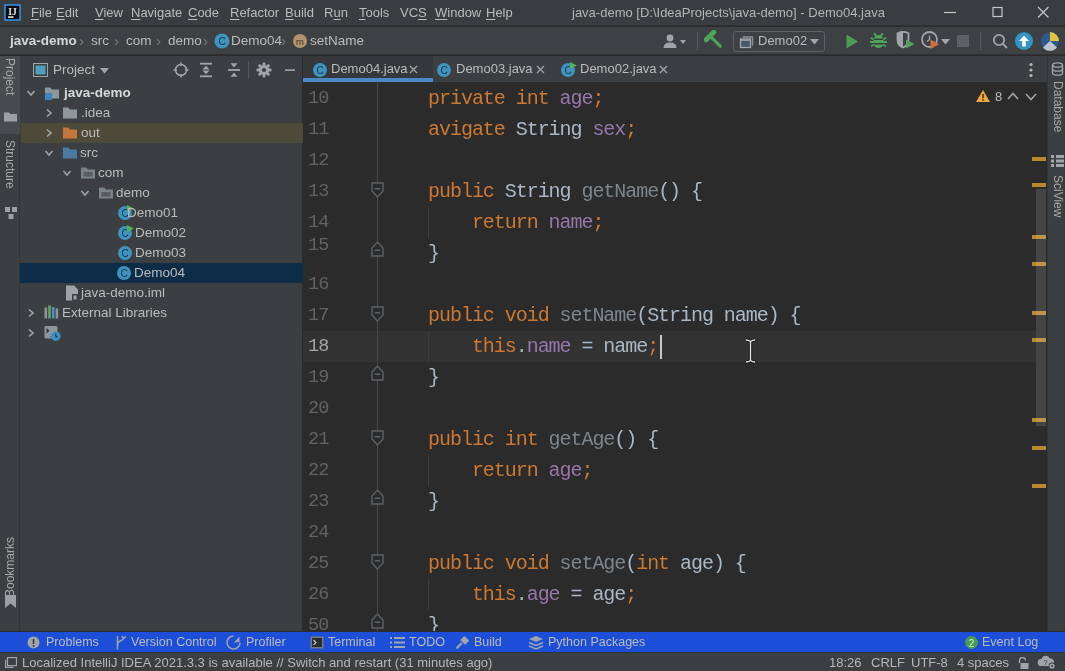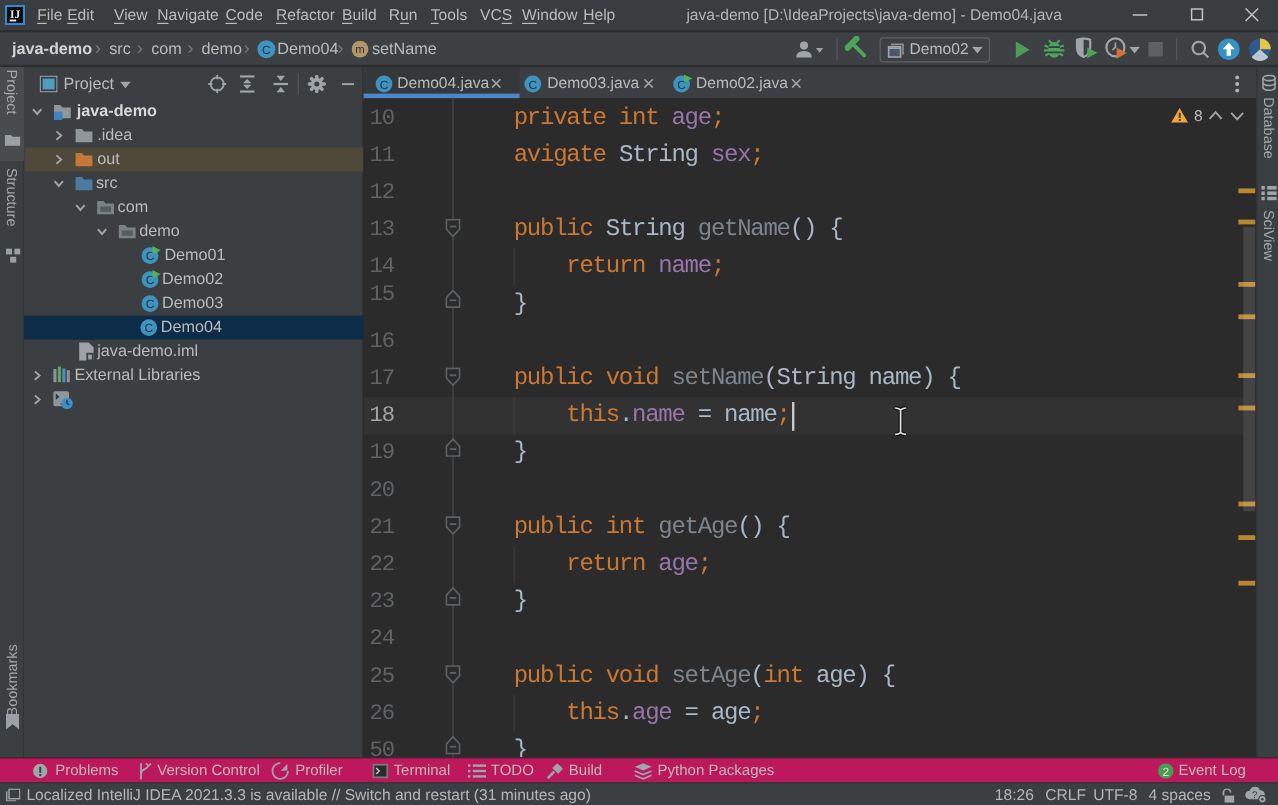--- a/index.html
+++ b/index.html
@@ -31,21 +31,21 @@
 
 #editor{position:absolute;left:303px;top:56px;width:744px;height:575px;background:#2b2b2b;}
 #tabs{position:absolute;left:0;top:0;width:744px;height:26px;background:#3c3f41;}
 .tab{position:absolute;top:0;height:26px;line-height:26px;font-size:13px;color:#bbbbbb;}
 #editbody{position:absolute;left:0;top:26px;width:744px;height:549px;background:#2b2b2b;overflow:hidden;}
 .cl{position:absolute;left:81.3px;height:31px;line-height:31px;font-family:"Liberation Mono",monospace;font-size:20px;letter-spacing:-1.05px;white-space:pre;color:#a9b7c6;}
 .ln{position:absolute;left:0;width:25.5px;height:31px;line-height:31px;font-family:"Liberation Mono",monospace;font-size:18.5px;letter-spacing:-0.8px;color:#606366;text-align:right;}
 .k{color:#cc7832;}.f{color:#9876aa;}.m{color:#7d858c;}
 #rightstripe{position:absolute;left:1047px;top:56px;width:18px;height:575px;background:#3c3f41;border-left:1px solid #323537;}
 
-#toolbar{position:absolute;left:0;top:631px;width:1065px;height:21px;background:#be185d;border-top:1px solid #2b2b2b;}
+#toolbar{position:absolute;left:0;top:631px;width:1065px;height:21px;background:#1d4ed8;border-top:1px solid #2b2b2b;}
 .tbitem{position:absolute;top:0;height:21px;line-height:21px;font-size:12.5px;color:#bbbbbb;}
 #statusbar{position:absolute;left:0;top:652px;width:1065px;height:19px;background:#3c3f41;border-top:1px solid #323537;}
 .sbitem{position:absolute;top:0;height:19px;line-height:19px;font-size:13px;color:#b6b6b6;text-align:right;}
 svg{display:block;}
 </style>
 </head>
 <body>
 <div id="page">
   <div id="titlebar">
     <svg class="abs" style="left:4px;top:4px" width="17" height="17">
@@ -270,21 +270,21 @@
             <rect x="3.5" y="7" width="9" height="4.5" fill="#565c5f"></rect>
           </svg>
         <div class="tx" style="left:95px">demo</div>
       </div>
       <div class="row" style="top:147px">
         <svg class="ic" style="left:96px" width="17" height="16">
             <circle cx="8" cy="8" r="7" fill="#3f93bd"></circle>
             <text x="8" y="12" font-size="10" fill="#10344d" text-anchor="middle" font-family="Liberation Sans">C</text>
             <path d="M10 0 L16.8 3.5 L10 7 Z" fill="#52b257"></path>
           </svg>
-        <div class="tx" style="left:116px">Demo01</div>
+        <div class="tx" style="left:106px">Demo01</div>
       </div>
       <div class="row" style="top:167px">
         <svg class="ic" style="left:96px" width="17" height="16">
             <circle cx="8" cy="8" r="7" fill="#3f93bd"></circle>
             <text x="8" y="12" font-size="10" fill="#10344d" text-anchor="middle" font-family="Liberation Sans">C</text>
             <path d="M10 0 L16.8 3.5 L10 7 Z" fill="#52b257"></path>
           </svg>
         <div class="tx" style="left:114px">Demo02</div>
       </div>
       <div class="row" style="top:187px">

